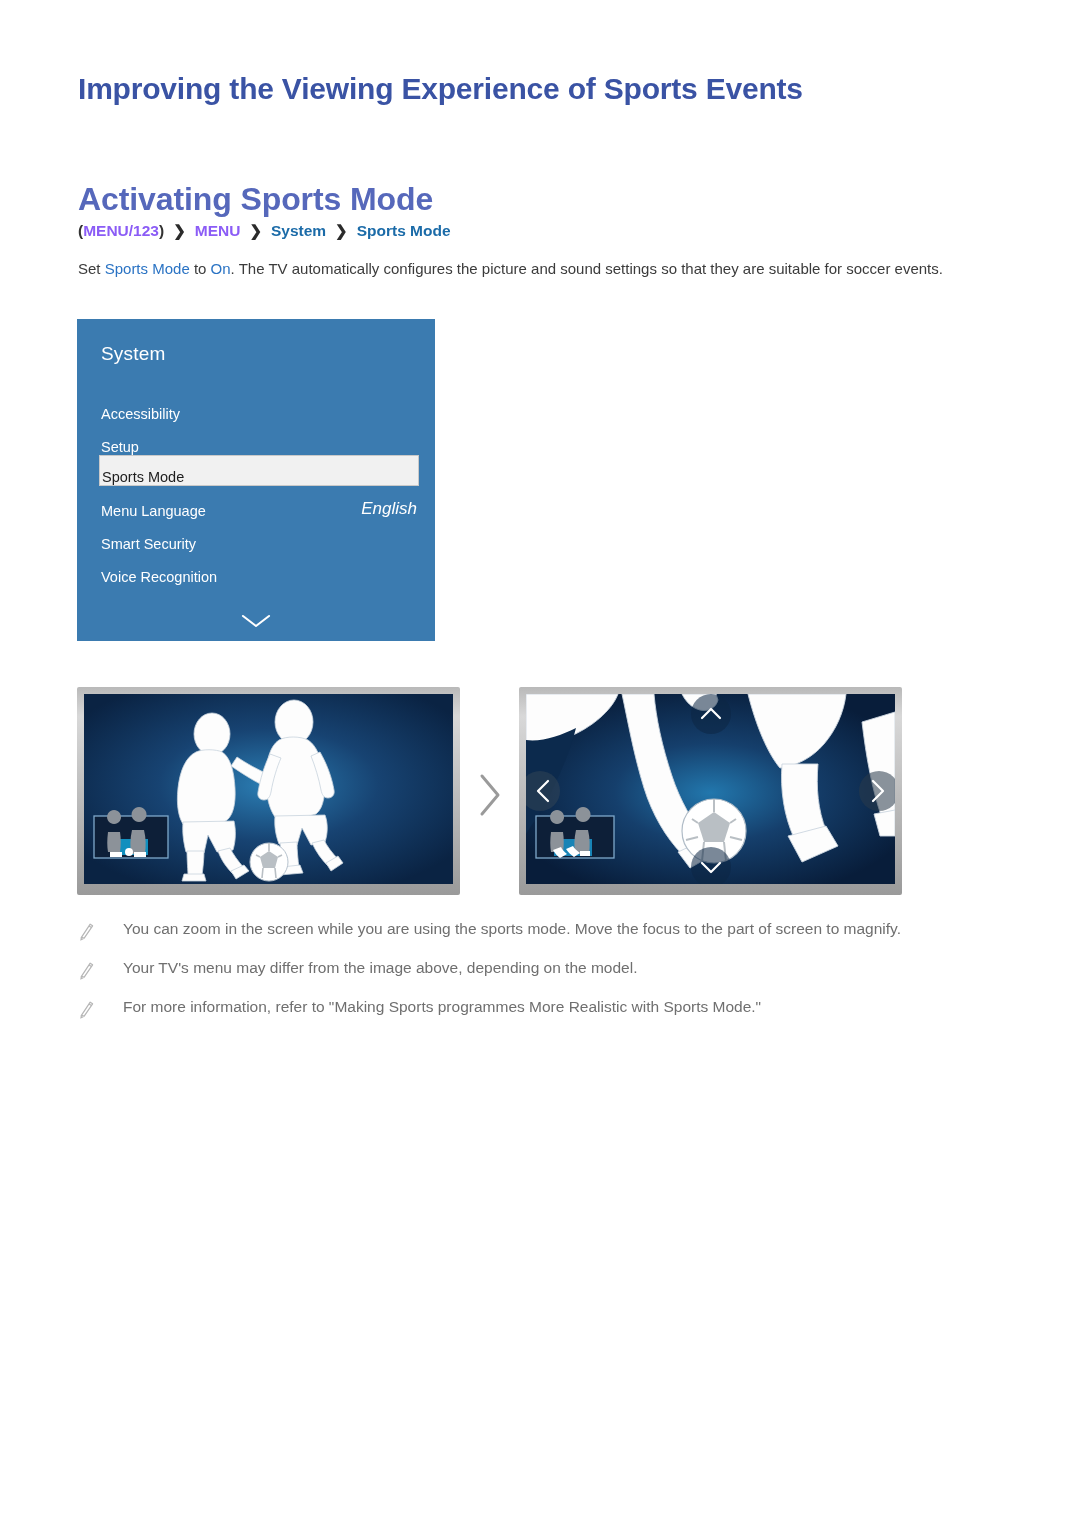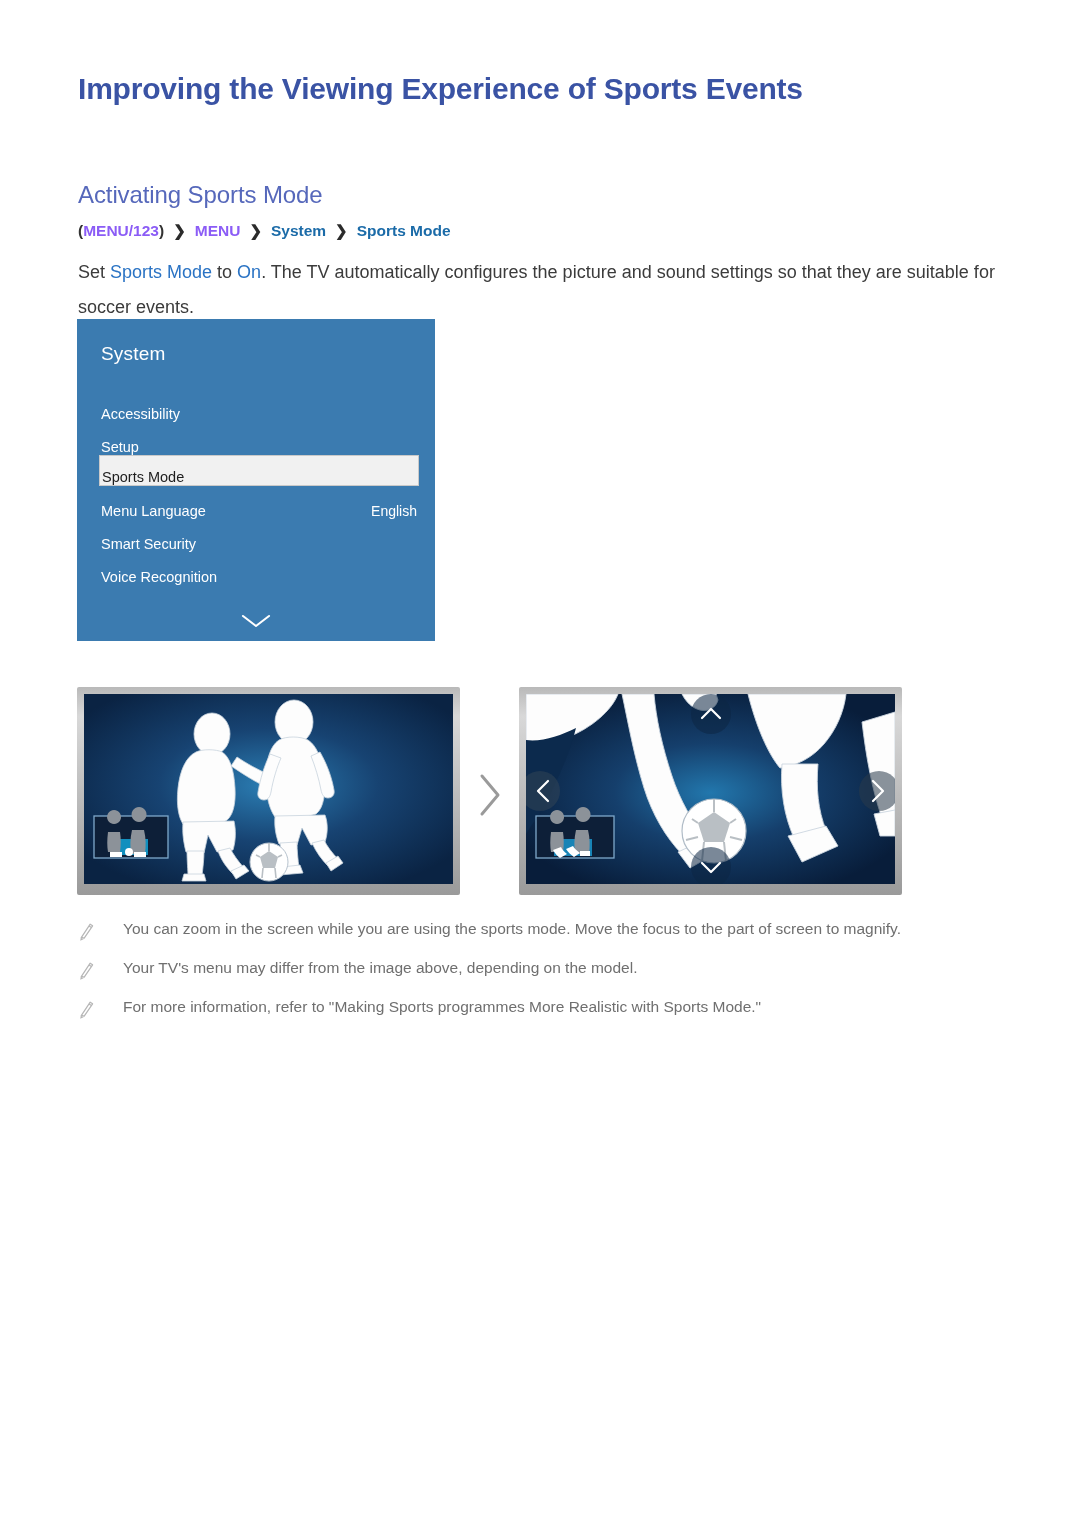--- a/index.html
+++ b/index.html
@@ -28,22 +28,22 @@
     font-size: 30px;
     font-weight: bold;
     color: #3a53a4;
     letter-spacing: -0.2px;
     white-space: nowrap;
   }
   .section-title {
     position: absolute;
     left: 78px;
     top: 181px;
-    font-size: 24px;
-    font-weight: normal;
+    font-size: 32px;
+    font-weight: bold;
     color: #5668bb;
     letter-spacing: -0.1px;
     white-space: nowrap;
   }
 
   
   .breadcrumb {
     position: absolute;
     left: 78px;
     top: 222px;
@@ -63,22 +63,22 @@
     margin: 0 9px;
     font-size: 15px;
   }
 
   
   .body-text {
     position: absolute;
     left: 78px;
     top: 255px;
     width: 920px;
-    font-size: 18px;
-    line-height: 35px;
+    font-size: 15px;
+    line-height: 27px;
     color: #3b3b3b;
   }
   .body-text .hl { color: #2a73c4; }
 
   
   .menu-panel {
     position: absolute;
     left: 77px;
     top: 319px;
     width: 358px;
@@ -106,22 +106,23 @@
     align-items: flex-end;
     padding: 0 24px 0 24px;
     box-sizing: border-box;
     font-size: 14.5px;
     color: #ffffff;
   }
   .menu-row .label { flex: 0 0 auto; }
   .menu-row .value {
     position: absolute;
     right: 18px;
-    font-size: 14px;
+    font-size: 17px;
     color: #ffffff;
+    font-style: italic;
   }
   .menu-row.selected {
     background: #f1f1f1;
     color: #1d1d1d;
     margin: 0 16px 0 22px;
     padding-left: 2px;
     width: 320px;
     box-sizing: border-box;
     border: 1px solid #c9c9c9;
     height: 31px;

